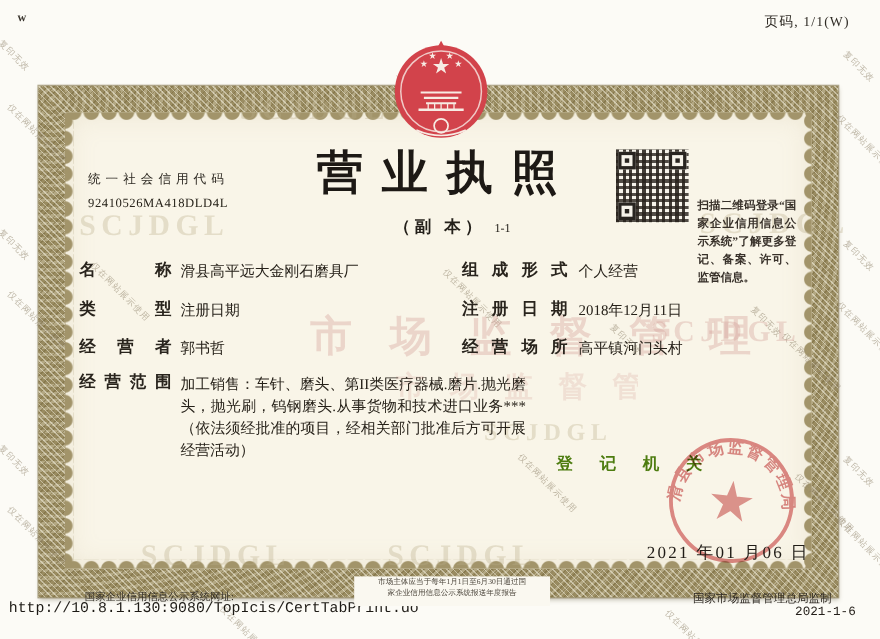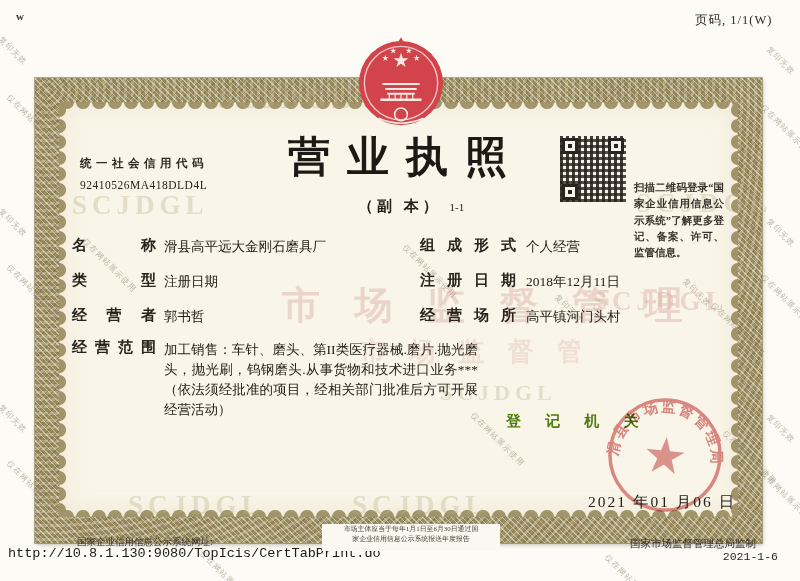--- a/index.html
+++ b/index.html
@@ -30,21 +30,21 @@
   .wm-diag{position:absolute;z-index:2;font-size:8px;color:rgba(146,134,110,.58);transform:rotate(45deg);transform-origin:left top;letter-spacing:1px;white-space:nowrap;font-family:"DejaVu Sans",sans-serif;}
   .wm-scjdgl{position:absolute;z-index:2;font-family:"Liberation Serif",serif;font-weight:bold;font-size:27px;letter-spacing:5px;color:rgba(186,172,138,.33);white-space:nowrap;}
   .wm-scjdgl.small{font-size:22px;}
   .wm-scjdgl.pink{color:rgba(208,158,148,.35);}
   .wm-market{position:absolute;z-index:2;font-weight:bold;font-size:38px;letter-spacing:12px;color:rgba(214,160,152,.38);white-space:nowrap;font-family:"Liberation Sans",sans-serif;}
   .wm-market.frag{font-size:26px;letter-spacing:8px;color:rgba(214,160,152,.24);width:220px;overflow:hidden;}
 
   
   .emblem{position:absolute;left:357px;top:36px;z-index:6;}
   .credit{position:absolute;left:80px;top:153px;z-index:3;}
-  .credit .lbl{font-size:11.5px;font-weight:bold;letter-spacing:4.5px;color:#2e2a23;font-family:"Liberation Sans",sans-serif;}
+  .credit .lbl{font-size:11.5px;font-weight:normal;letter-spacing:4.5px;color:#2e2a23;font-family:"Liberation Sans",sans-serif;}
   .credit .code{display:block;margin-top:8px;font-size:11.5px;letter-spacing:.5px;color:#262219;}
   .title{position:absolute;left:288px;top:129px;z-index:3;font-size:42px;font-weight:bold;letter-spacing:17px;color:#1d1915;font-family:"Liberation Sans",sans-serif;white-space:nowrap;text-align:right;}
   .subtitle{position:absolute;left:358px;top:197px;z-index:3;font-size:15px;font-weight:bold;color:#24201a;white-space:nowrap;letter-spacing:4px;text-align:center;}
   .subtitle .copyno{font-size:11px;font-weight:normal;letter-spacing:0;}
 
   .qr{position:absolute;left:560px;top:136px;width:66px;height:66px;z-index:3;background-color:#f6f3ea;
     background-image:repeating-linear-gradient(90deg, rgba(40,34,28,.88) 0 3px, rgba(0,0,0,0) 3px 6px),
                      repeating-linear-gradient(0deg, rgba(40,34,28,.8) 0 3px, rgba(246,243,234,.95) 3px 6px);}
   .qr .f{position:absolute;width:16px;height:16px;border:3px solid #282420;background:#f6f3ea;box-sizing:border-box;}
   .qr .f::after{content:"";position:absolute;left:3px;top:3px;width:4px;height:4px;background:#282420;}

